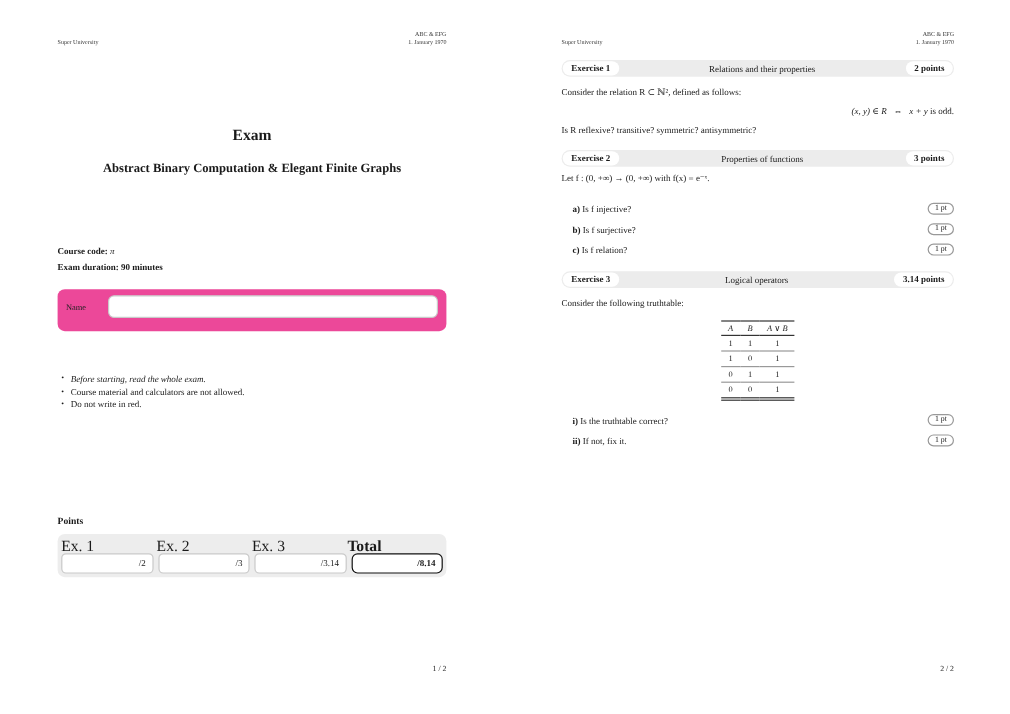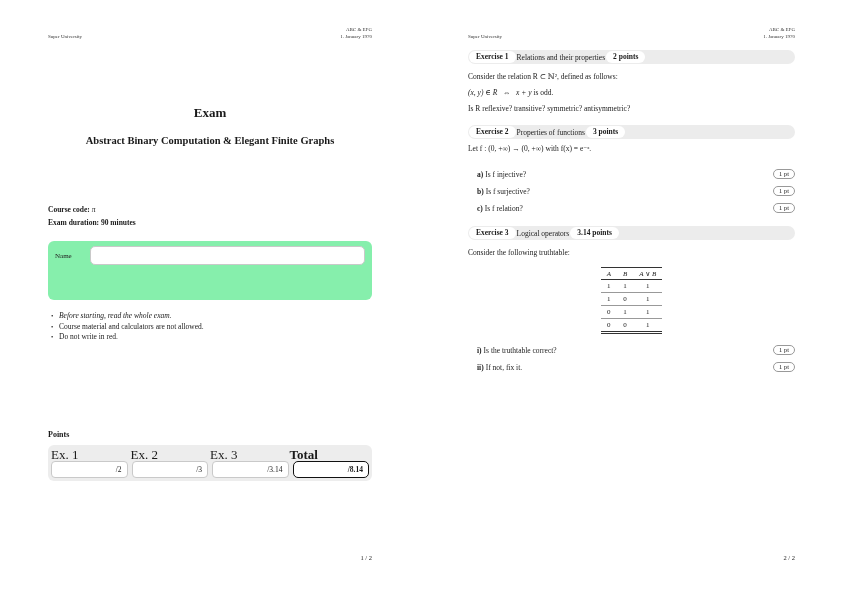--- a/index.html
+++ b/index.html
@@ -12,21 +12,21 @@
   .hdr { display:flex; justify-content:space-between; align-items:flex-end; font-size:5px; color:#333; }
   .hdr-left { line-height:6.5px; }
   .hdr-right { text-align:right; line-height:6.5px; }
 
   
   #p1-header { left:48px; top:27px; width:324px; }
   #p1-title { left:48px; top:105px; width:324px; text-align:center; font-size:13px; font-weight:bold; }
   #p1-subtitle { left:48px; top:135px; width:324px; text-align:center; font-size:10.5px; font-weight:bold; }
   #p1-course { left:48px; top:203px; font-size:7.5px; line-height:13px; }
   .mi { font-style:italic; }
-  #p1-formbox { left:48px; top:241px; width:324px; height:59px; background:#86efac; border-radius:6px;
+  #p1-formbox { left:48px; top:241px; width:324px; height:35px; background:#ec4899; border-radius:6px;
                 padding:5px 7px; box-sizing:border-box; display:flex; flex-direction:column; justify-content:space-between; }
   .form-row { display:flex; align-items:center; height:19px; }
   .form-label { width:35px; font-size:7px; color:#222; }
   .form-input { flex:1; height:100%; background:#fff; border:1px solid #c9c9c9; border-radius:5px; box-sizing:border-box; }
   #p1-instructions { left:50px; top:311px; width:322px; font-size:7.5px; line-height:10.6px; }
   .inst { position:relative; padding-left:9px; }
   .inst::before { content:"•"; position:absolute; left:1px; top:0; font-size:6.5px; }
   .inst.it { font-style:italic; }
   #p1-points-heading { left:48px; top:430px; font-size:8px; font-weight:bold; }
   #p1-points-table { left:48px; top:445px; width:324px; background:#ededed; border-radius:6px;
@@ -37,28 +37,28 @@
   .pt-vals { display:grid; grid-template-columns:1fr 1fr 1fr 1fr; gap:4px; }
   .pt-cell { background:#fff; border:1px solid #c9c9c9; border-radius:4px; height:17px; display:flex;
              align-items:center; justify-content:flex-end; padding-right:5px; font-size:7.5px; box-sizing:border-box; }
   .pt-cell.total { border:1.5px solid #111; border-radius:5px; font-weight:bold; }
   .footer { text-align:right; font-size:6.5px; color:#222; }
   #p1-footer { left:48px; top:554px; width:324px; }
 
   
   #p2-header { left:47px; top:27px; width:327px; }
   .ex-bar { left:47px; width:327px; height:14px; background:#ececec; border-radius:7px;
-            display:flex; align-items:center; justify-content:flex-start; }
+            display:flex; align-items:center; justify-content:space-between; }
   #ex1-bar { top:50px; } #ex2-bar { top:125px; } #ex3-bar { top:226px; }
   .ex-pill { background:#fff; border-radius:7px; height:12px; line-height:12px; padding:0 7px; margin:0 1px;
              font-weight:bold; font-size:7.5px; }
   .ex-title { font-size:7.5px; }
   .body-text { font-size:7.5px; }
   #ex1-intro { left:47px; top:72px; }
-  #ex1-math { left:47px; top:88px; width:327px; text-align:left; font-size:7.5px; }
+  #ex1-math { left:47px; top:88px; width:327px; text-align:right; font-size:7.5px; }
   #ex1-question { left:47px; top:104px; }
   #ex2-intro { left:47px; top:144px; }
   .q-row { left:47px; width:327px; display:flex; align-items:center; justify-content:space-between; height:12px; }
   #q-a { top:168px; } #q-b { top:185px; } #q-c { top:202px; } #q-i { top:344px; } #q-ii { top:361px; }
   .q-left { padding-left:9px; font-size:7.5px; }
   .q-label { font-weight:bold; margin-right:2px; }
   .pt-badge { border:1px solid #999; border-radius:8px; background:#fff; font-size:6.5px; padding:0.5px 5px 1px; }
   #ex3-intro { left:47px; top:248px; }
   #truth-table-wrap { left:47px; top:267px; width:327px; display:flex; justify-content:center; }
   table.truth { border-collapse:collapse; font-size:7px; border-top:1.5px solid #333; border-bottom:3px double #333; }

